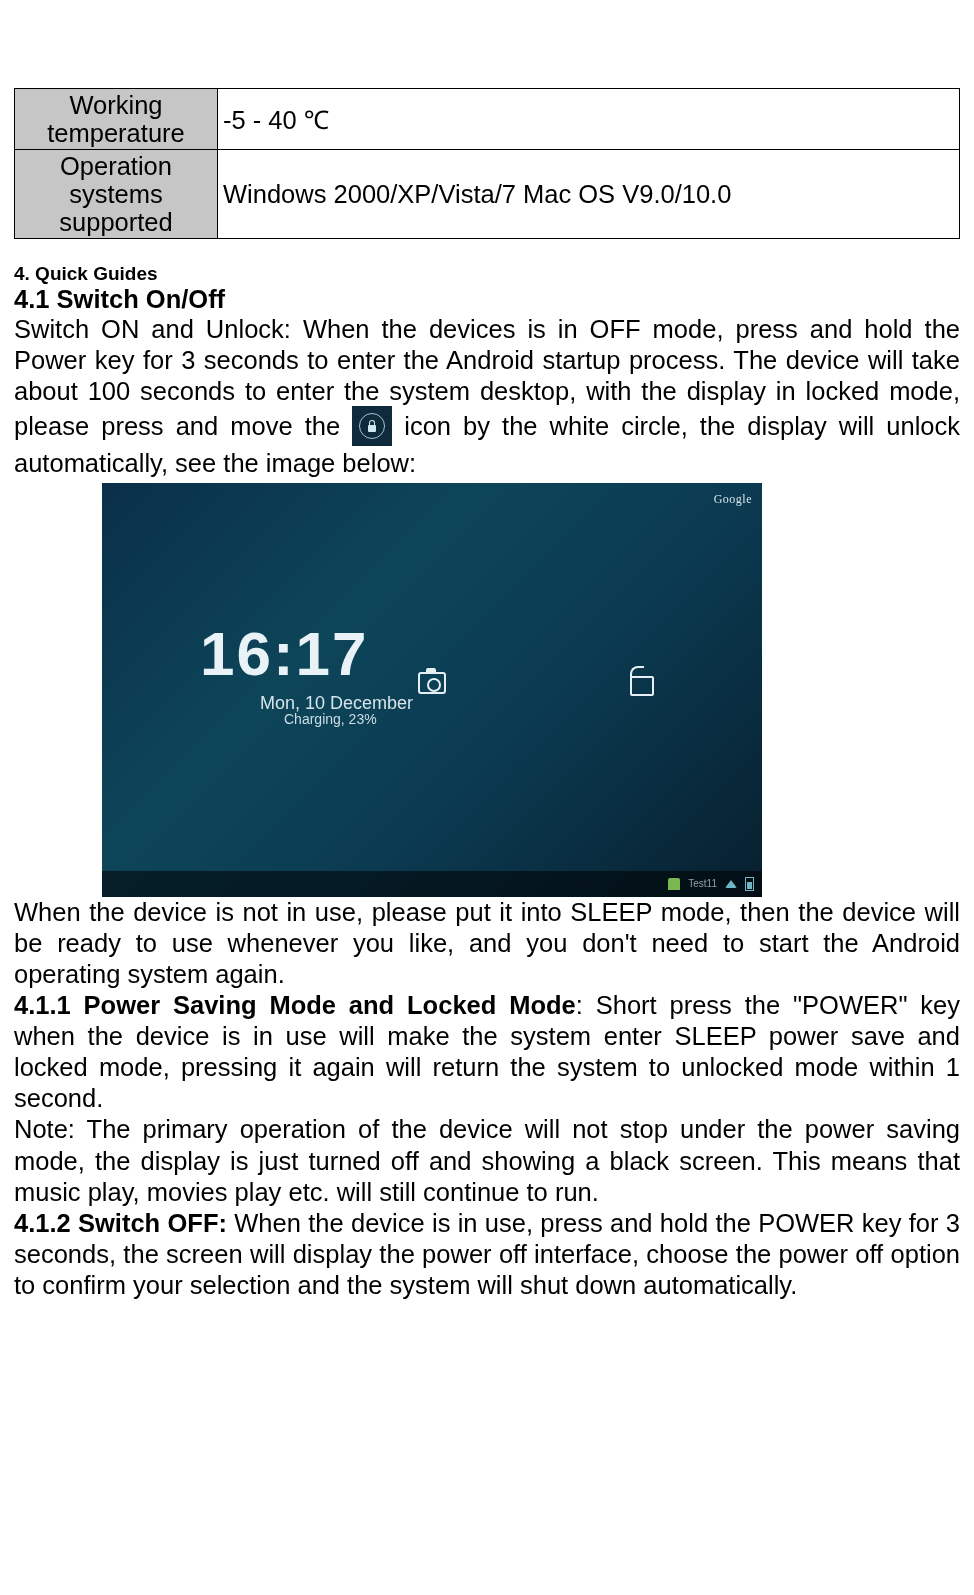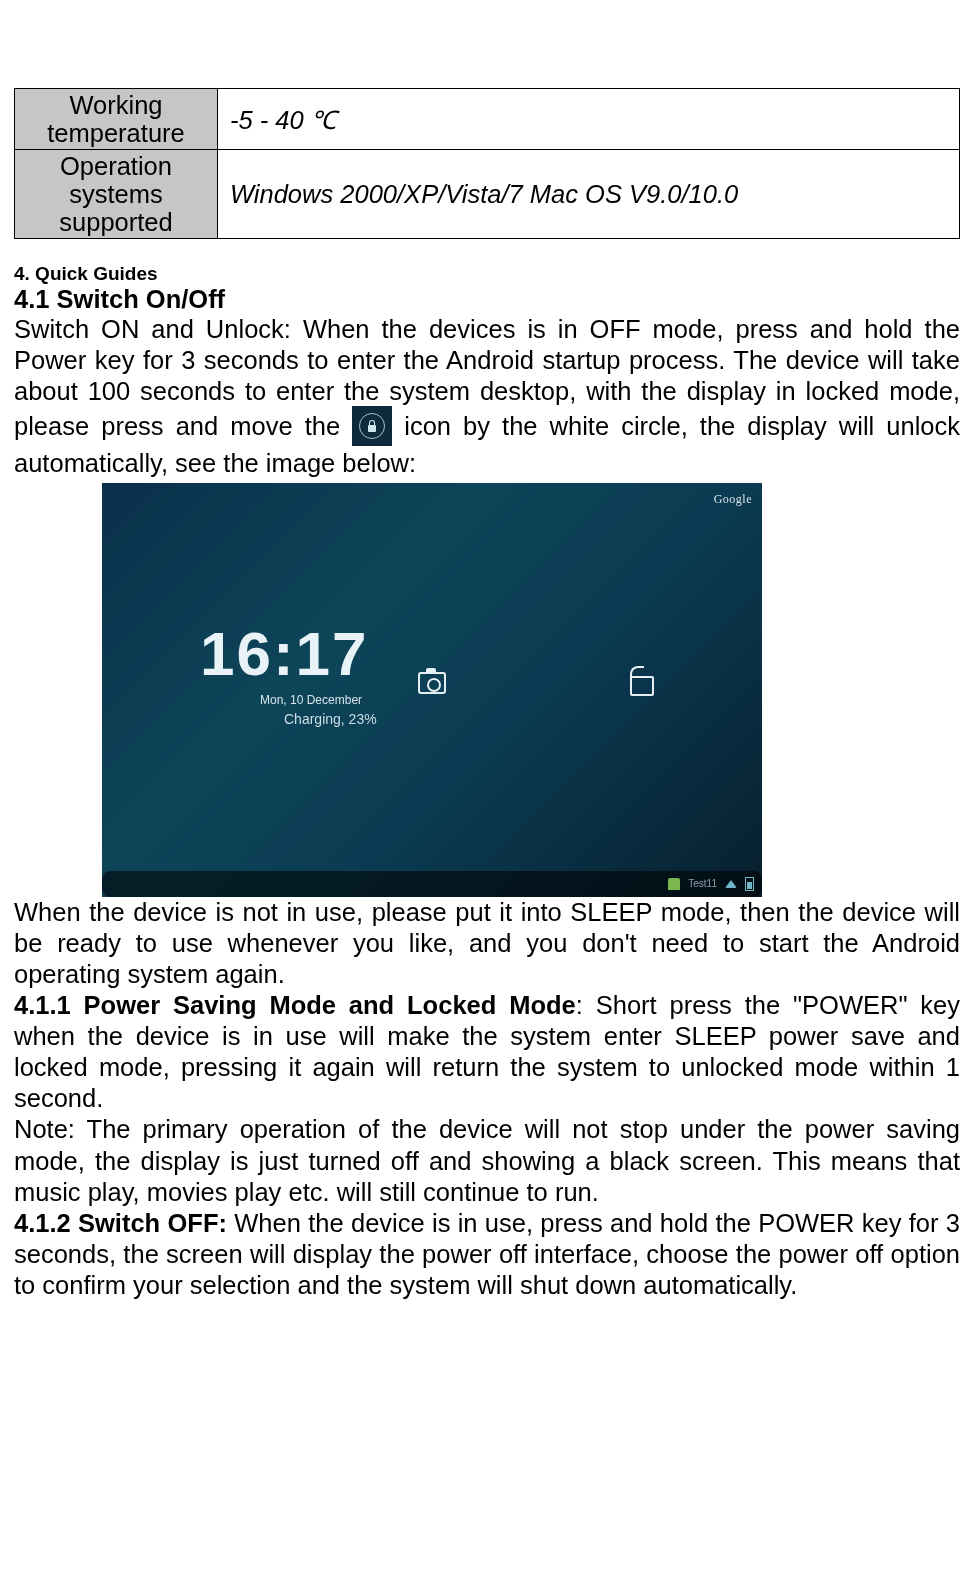--- a/index.html
+++ b/index.html
@@ -22,22 +22,21 @@
     padding: 2px 8px 2px 8px;
     vertical-align: middle;
   }
   table.specs td.label {
     background: #c6c6c6;
     width: 186px;
     line-height: 1.1;
     text-align: center;
   }
   table.specs td.value {
-    padding-left: 12px;
-    font-style: italic;
+    padding-left: 5px;
   }
   h2.section {
     font-size: 19px;
     font-weight: bold;
     margin: 24px 0 0 0;
   }
   h3.subsection {
     font-size: 25.5px;
     font-weight: bold;
     margin: 0 0 0 0;
@@ -115,21 +114,21 @@
     font-size: 62px;
     font-weight: 700;
     letter-spacing: 2px;
     line-height: 1;
   }
   .screenshot .date {
     position: absolute;
     left: 158px;
     top: 210px;
     color: #d6e4ea;
-    font-size: 12px;
+    font-size: 18px;
   }
   .screenshot .charging {
     position: absolute;
     left: 166px;
     top: 228px;
     color: #cadde4;
     font-size: 14px;
     margin-left: 16px;
   }
   .screenshot .cam {
@@ -187,21 +186,20 @@
     left: 0; right: 0; bottom: 0;
     height: 26px;
     background: rgba(0,0,0,0.55);
     display: flex;
     justify-content: flex-end;
     align-items: center;
     color: #8aa0aa;
     font-size: 10px;
     gap: 8px;
     padding-right: 8px;
-    border-radius: 8px;
   }
   .screenshot .navbar .droid {
     width: 12px; height: 12px;
     background: #7ab84f;
     border-radius: 2px 2px 0 0;
     position: relative;
   }
   .screenshot .navbar .wifi {
     width: 0; height: 0;
     border-left: 6px solid transparent;

